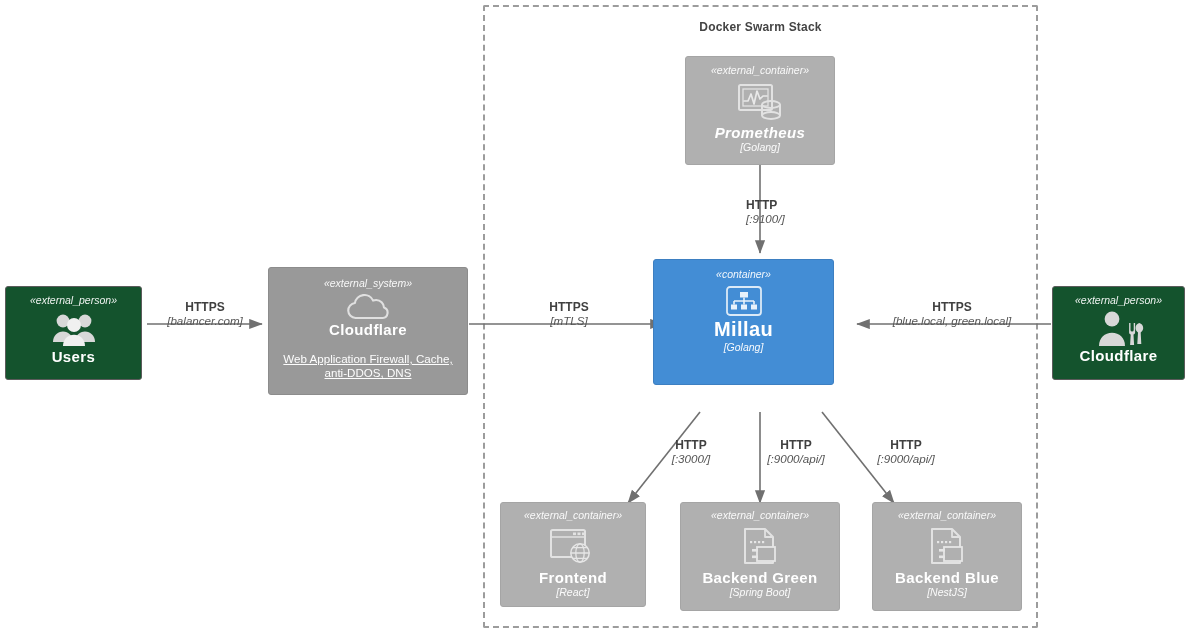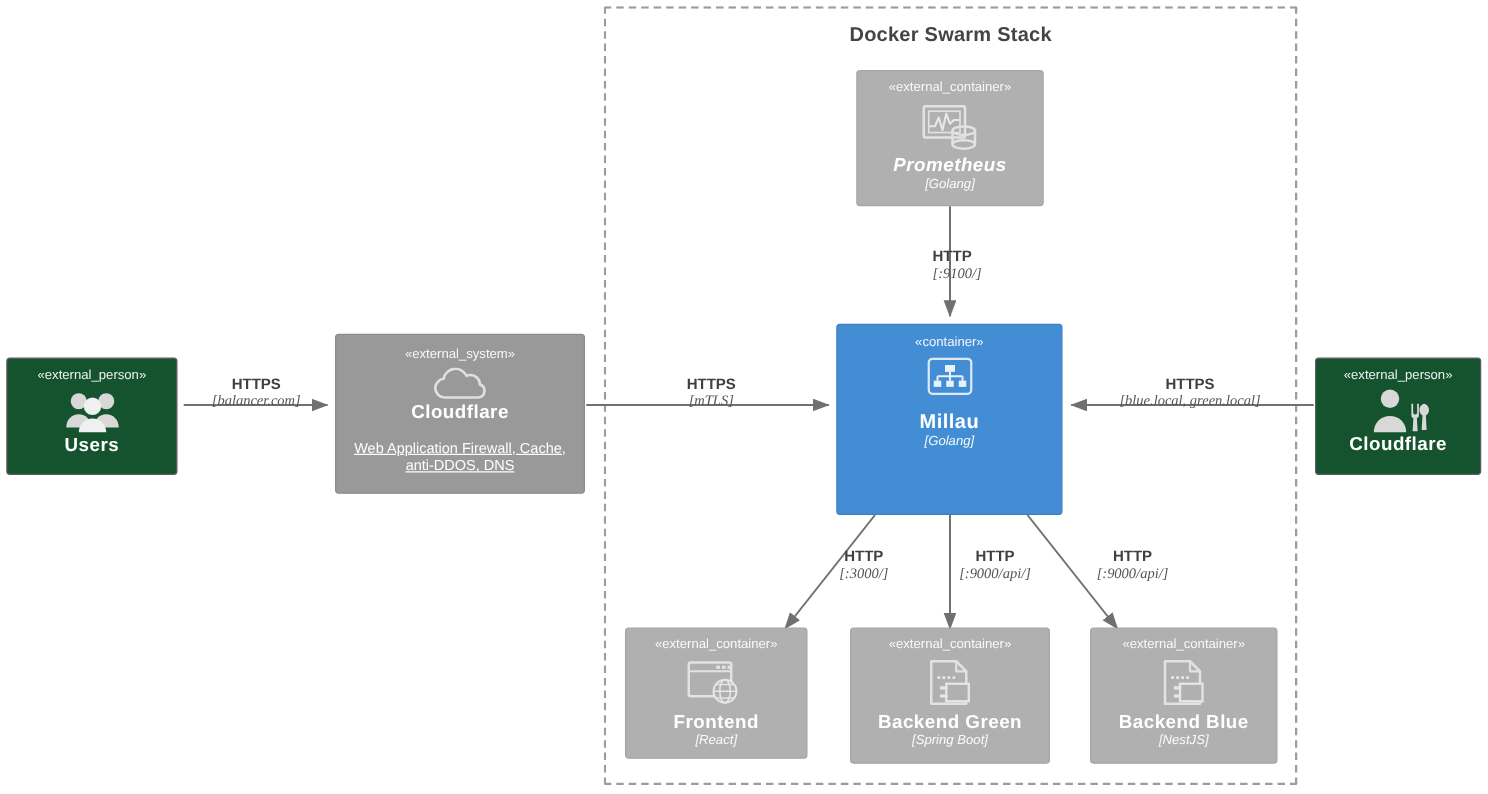--- a/index.html
+++ b/index.html
@@ -29,37 +29,38 @@
   .boundary {
     position: absolute;
     border: 2px dashed #9c9c9c;
     border-radius: 2px;
     box-sizing: border-box;
   }
   .boundary-title {
     position: absolute;
     width: 100%;
     text-align: center;
-    font-size: 16px;
+    font-size: 12px;
     font-weight: bold;
     color: #444444;
     letter-spacing: 0.2px;
   }
   .node {
     position: absolute;
     box-sizing: border-box;
     border-radius: 3px;
     display: flex;
     flex-direction: column;
     align-items: center;
     text-align: center;
     overflow: hidden;
   }
   .node .stereo {
     font-size: 10.5px;
+    font-style: italic;
     line-height: 1.1;
     opacity: 0.92;
   }
   .node .nm {
     font-size: 15px;
     font-weight: bold;
     letter-spacing: 0.4px;
     line-height: 1.15;
   }
   .node .tech {
@@ -93,21 +94,20 @@
   }
   .edge-label .proto {
     font-size: 12px;
     font-weight: bold;
     color: #404040;
   }
   .edge-label .tech {
     font-size: 11.6px;
     font-style: italic;
     color: #555555;
-    font-family: Liberation Serif, serif;
   }
 </style>
 </head>
 <body>
 
 <div id="canvas">
 
   <div class="boundary" style="left:483px; top:5px; width:555px; height:623px;"></div>
   <div class="boundary-title" style="left:483px; top:20px; width:555px;">Docker Swarm Stack</div>
 
@@ -210,33 +210,33 @@
           <path d="M28 22.5 V33.5"></path>
           <path d="M46 22.5 V33.5"></path>
           <ellipse cx="37" cy="33.5" rx="9" ry="3.4"></ellipse>
         </g>
       </svg>
     </span>
     <div class="nm" style="margin-top:2px;font-style:italic;">Prometheus</div>
     <div class="tech">[Golang]</div>
   </div>
 
-  <div class="node n-cont" style="left:669px; top:259px; width:181px; height:153px; padding-top:9px; justify-content:flex-start;">
+  <div class="node n-cont" style="left:653px; top:259px; width:181px; height:126px; padding-top:9px; justify-content:flex-start;">
     <div class="stereo">«container»</div>
     <span class="ico" style="margin-top:4px;">
       <svg width="38" height="32" viewBox="0 0 38 32">
         <rect x="2" y="2" width="34" height="28" rx="3" fill="none" stroke="#dceaf7" stroke-width="1.8"></rect>
         <rect x="15" y="7" width="8" height="5.5" fill="#e8f2fb"></rect>
         <path d="M19 12.5 V16 M9 16 H29 M9 16 V19.5 M19 16 V19.5 M29 16 V19.5" fill="none" stroke="#e8f2fb" stroke-width="1.6"></path>
         <rect x="6" y="19.5" width="6" height="5" fill="#e8f2fb"></rect>
         <rect x="16" y="19.5" width="6" height="5" fill="#e8f2fb"></rect>
         <rect x="26" y="19.5" width="6" height="5" fill="#e8f2fb"></rect>
       </svg>
     </span>
-    <div class="nm" style="margin-top:12px; font-size:16px;">Millau</div>
+    <div class="nm" style="margin-top:1px; font-size:20px;">Millau</div>
     <div class="tech">[Golang]</div>
   </div>
 
   <div class="node n-person" style="left:1052px; top:286px; width:133px; height:94px; padding-top:8px; justify-content:flex-start;">
     <div class="stereo">«external_person»</div>
     <span class="ico" style="margin-top:3px;">
       <svg width="52" height="36" viewBox="0 0 52 36">
         <g fill="#d8d8d8">
           <circle cx="19" cy="9" r="7.4"></circle>
           <path d="M6 36 c0-8 5.8-13.2 13-13.2 s13 5.2 13 13.2 z"></path>

